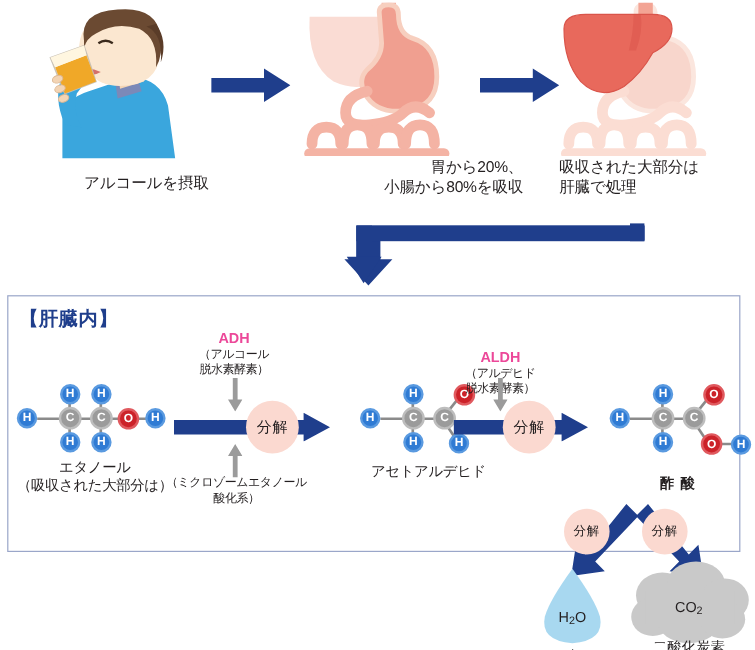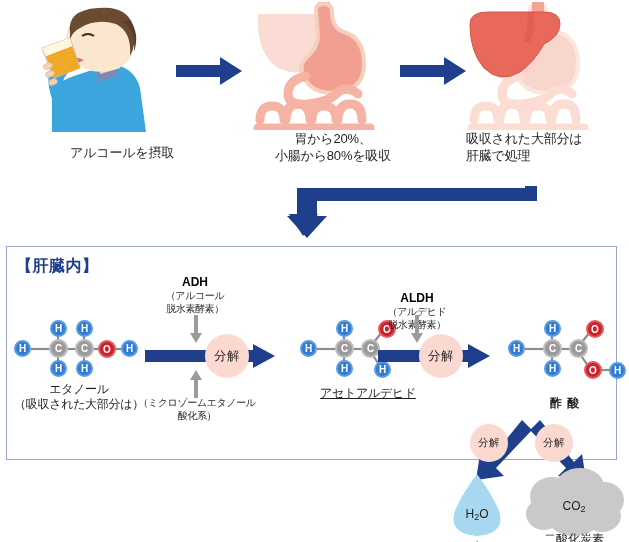--- a/index.html
+++ b/index.html
@@ -26,21 +26,21 @@
     border:1.5px solid #9aa6c9;background:#ffffff;box-sizing:border-box;
   }
   .boxtitle{
     position:absolute;left:16px;top:256px;
     font-size:16px;font-weight:bold;color:#1f3e8c;letter-spacing:0.5px;
   }
   
   .enz{
     position:absolute;text-align:center;line-height:13px;
   }
-  .enz .big{font-size:12px;font-weight:bold;color:#000000;display:block;}
+  .enz .big{font-size:12px;font-weight:bold;color:#ec4899;display:block;}
   .enz .sub{font-size:10px;color:#231f20;display:block;letter-spacing:-0.4px;}
   .molname{
     position:absolute;text-align:center;font-size:12px;line-height:15px;color:#231f20;
     letter-spacing:-0.3px;white-space:pre-line;
   }
   .molname.bold{font-weight:bold;letter-spacing:1px;}
   
   .atom{
     position:absolute;border-radius:50%;
     display:flex;align-items:center;justify-content:center;
@@ -127,21 +127,21 @@
 
     <g stroke="#f4b3a4" stroke-width="9" fill="none" stroke-linecap="round">
       <path d="M8 118 Q8 104 20 104 Q32 104 32 118"></path>
       <path d="M34 118 Q34 102 46 102 Q58 102 58 118"></path>
       <path d="M60 118 Q60 104 72 104 Q84 104 84 118"></path>
       <path d="M86 118 Q86 102 98 102 Q110 102 110 118"></path>
       <path d="M6 126 L118 126"></path>
     </g>
   </svg>
 </div>
-<div class="abs cap" style="left:243px;top:130px;width:180px;text-align:center;">胃から20%、
+<div class="abs cap" style="left:256px;top:130px;width:180px;text-align:right;">胃から20%、
 小腸から80%を吸収</div>
 
 <div class="harrow" style="left:400px;top:56px;width:66px;height:30px;">
   <svg width="66" height="30" viewBox="0 0 66 30">
     <path d="M0 9 L44 9 L44 1 L66 15 L44 29 L44 21 L0 21 Z" fill="#1f3e8c"></path>
   </svg>
 </div>
 
 <div class="abs" style="left:466px;top:2px;width:140px;height:128px;">
   <svg width="140" height="128" viewBox="0 0 140 128">
@@ -245,21 +245,21 @@
     </g>
   </svg>
   <div class="atom h" style="left:0px;top:22px;">H</div>
   <div class="atom h" style="left:36px;top:2px;">H</div>
   <div class="atom h" style="left:36px;top:42px;">H</div>
   <div class="atom c" style="left:35px;top:21px;">C</div>
   <div class="atom c" style="left:61px;top:21px;">C</div>
   <div class="atom o" style="left:78px;top:2px;">O</div>
   <div class="atom h" style="left:74px;top:43px;">H</div>
 </div>
-<div class="molname" style="left:303px;top:386px;width:130px;text-decoration:underline;">アセトアルデヒド</div>
+<div class="molname" style="left:292px;top:386px;width:130px;">アセトアルデヒド</div>
 
 <div class="enz" style="left:365px;top:292px;width:104px;">
   <span class="big">ALDH</span>
   <span class="sub" style="white-space:pre-line;font-family:Liberation Serif, serif;">（アルデヒド
 脱水素酵素）</span>
 </div>
 <div class="abs" style="left:411px;top:315px;width:12px;height:28px;">
   <svg width="12" height="28" viewBox="0 0 12 28">
     <path d="M4 0 L8 0 L8 18 L12 18 L6 28 L0 18 L4 18 Z" fill="#9b9b9b"></path>
   </svg>

